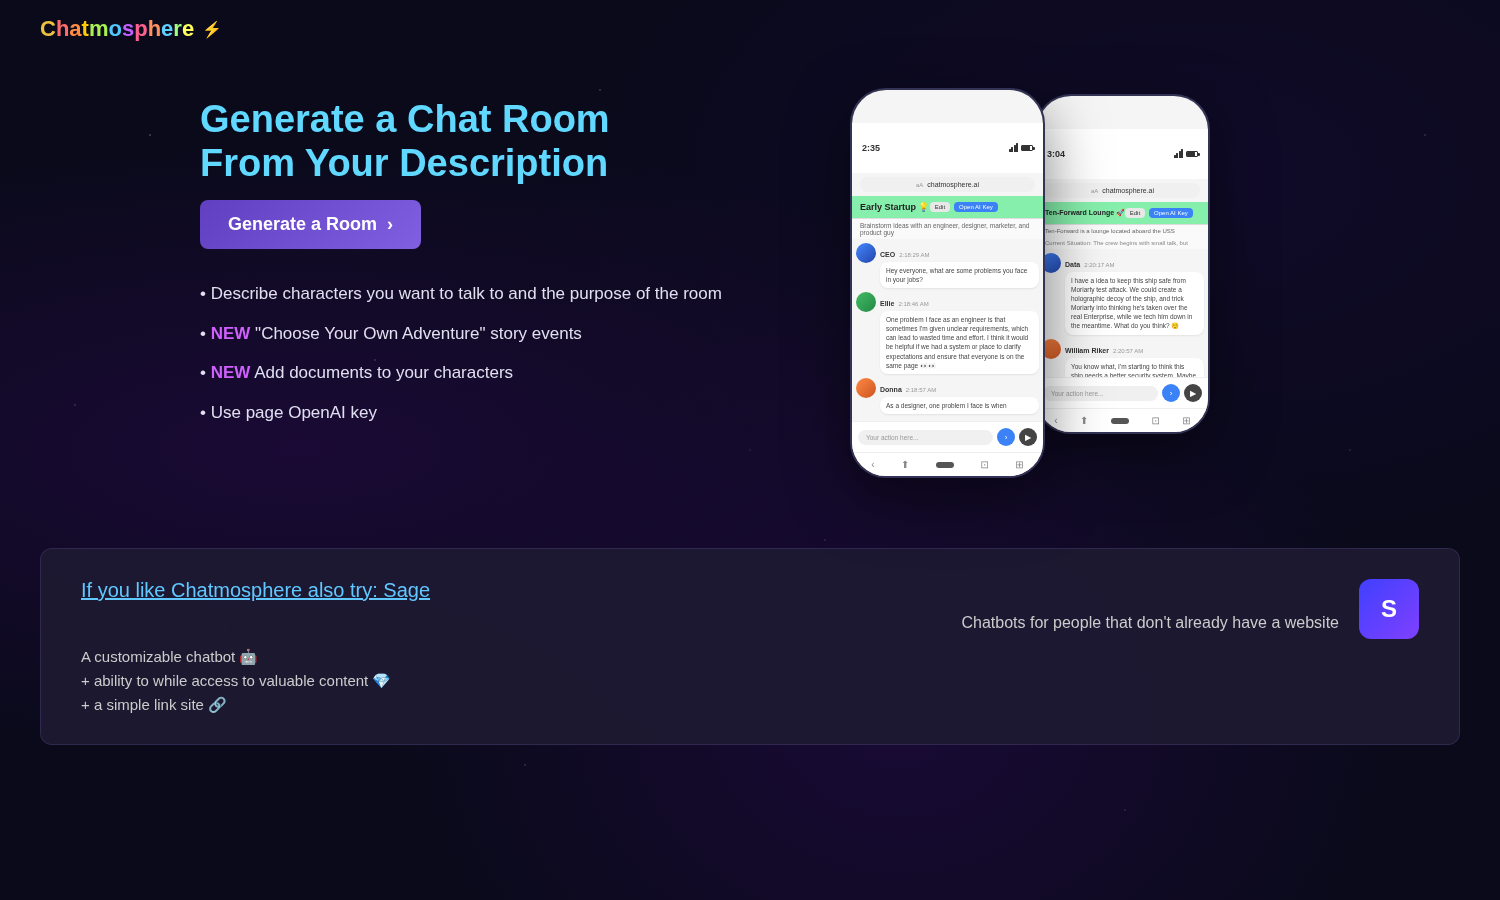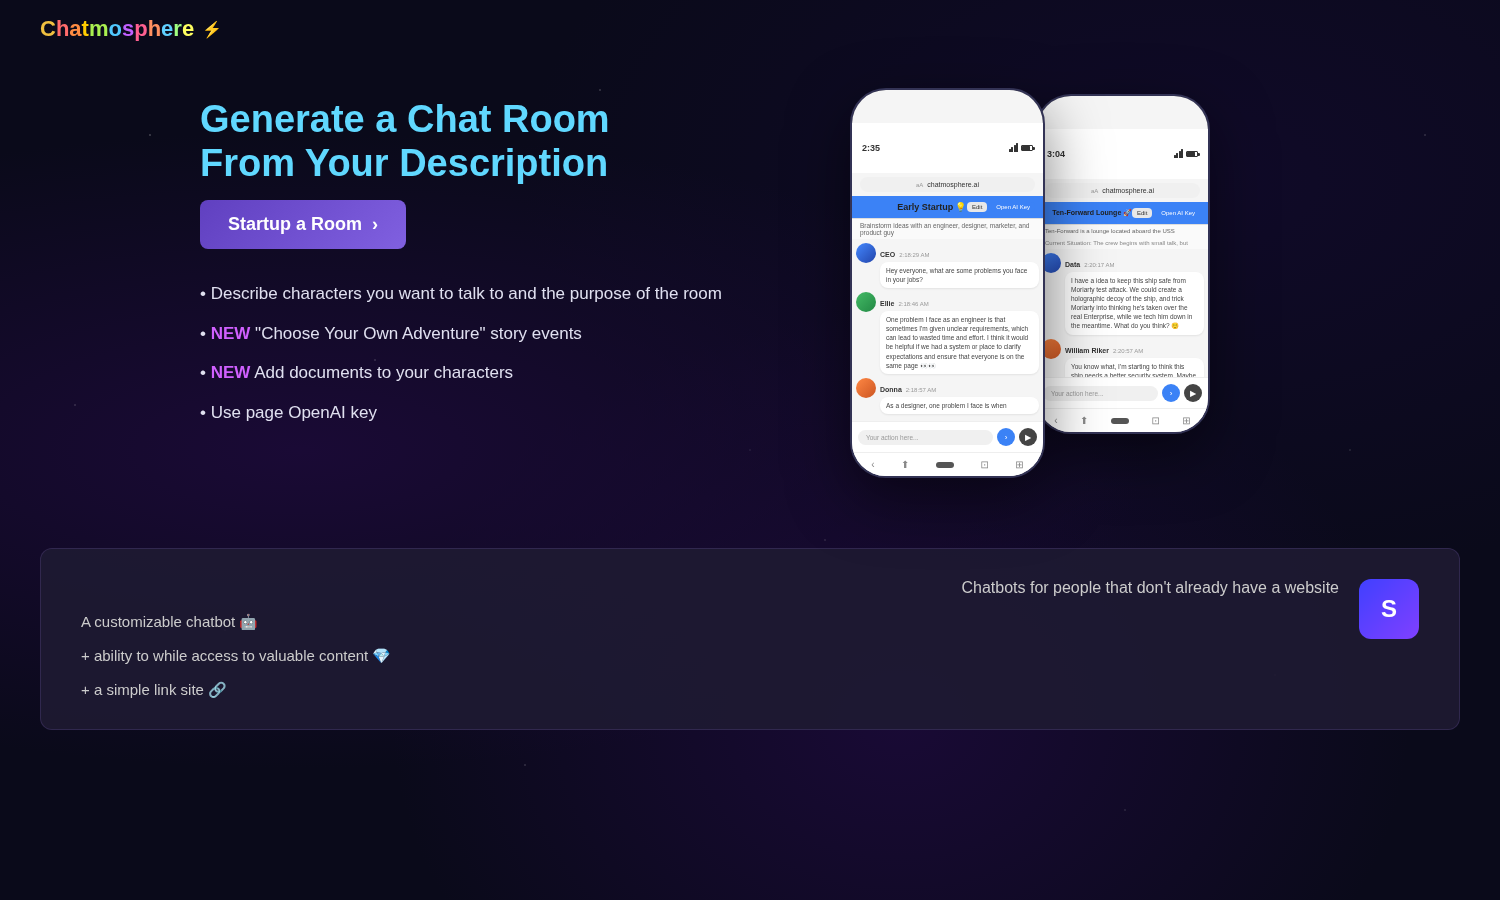--- a/index.html
+++ b/index.html
@@ -202,26 +202,26 @@
       font-size: 7px;
       color: #555;
       text-align: center;
       display: flex;
       align-items: center;
       justify-content: center;
       gap: 4px;
     }
 
     .phone-chat-header {
-      background: #3b82f6;
+      background: #86efac;
       padding: 6px 8px;
       border-bottom: 1px solid #ddd;
       display: flex;
       align-items: center;
-      justify-content: flex-end;
+      justify-content: flex-start;
       font-size: 8px;
     }
 
     .chat-title-row {
       display: flex;
       align-items: center;
       gap: 4px;
     }
 
     .chat-room-title {
@@ -422,21 +422,21 @@
       font-size: 16px;
       color: #ccc;
       margin-bottom: 16px;
       text-align: right;
     }
 
     .promo-features {
       list-style: none;
       display: flex;
       flex-direction: column;
-      gap: 16px;
+      gap: 6px;
     }
 
     .promo-feature {
       font-size: 15px;
       color: #ccc;
     }
 
     .promo-logo {
       width: 60px;
       height: 60px;
@@ -503,21 +503,21 @@
   </header>
 
   <section class="hero">
     <div class="hero-content">
       <h1 class="hero-title">
         <span>Generate a Chat Room</span><br>
         <span>From Your Description</span>
       </h1>
 
       <button class="generate-btn">
-        <span>Startup a Room</span>
+        <span>Generate a Room</span>
         <span class="btn-arrow">›</span>
       </button>
 
       <ul class="feature-list">
         <li class="feature-item">
           • <span>Describe characters you want to talk to and the purpose of the room</span>
         </li>
         <li class="feature-item">
           • <span class="feature-new">NEW</span> <span>"Choose Your Own Adventure" story events</span>
         </li>
@@ -660,20 +660,23 @@
             <span class="nav-icon">⊡</span>
             <span class="nav-icon">⊞</span>
           </div>
         </div>
       </div>
     </div>
   </section>
 
   <div class="promo-banner">
     <div class="promo-content">
+      <p class="promo-title">
+        <span>If you like Chatmosphere also try: Sage</span>
+      </p>
       <p class="promo-desc">Chatbots for people that don't already have a website</p>
       <ul class="promo-features">
         <li class="promo-feature">A customizable chatbot 🤖</li>
         <li class="promo-feature">+ ability to while access to valuable content 💎</li>
         <li class="promo-feature">+ a simple link site 🔗</li>
       </ul>
     </div>
     <div class="promo-logo">
       <span>S</span>
     </div>

